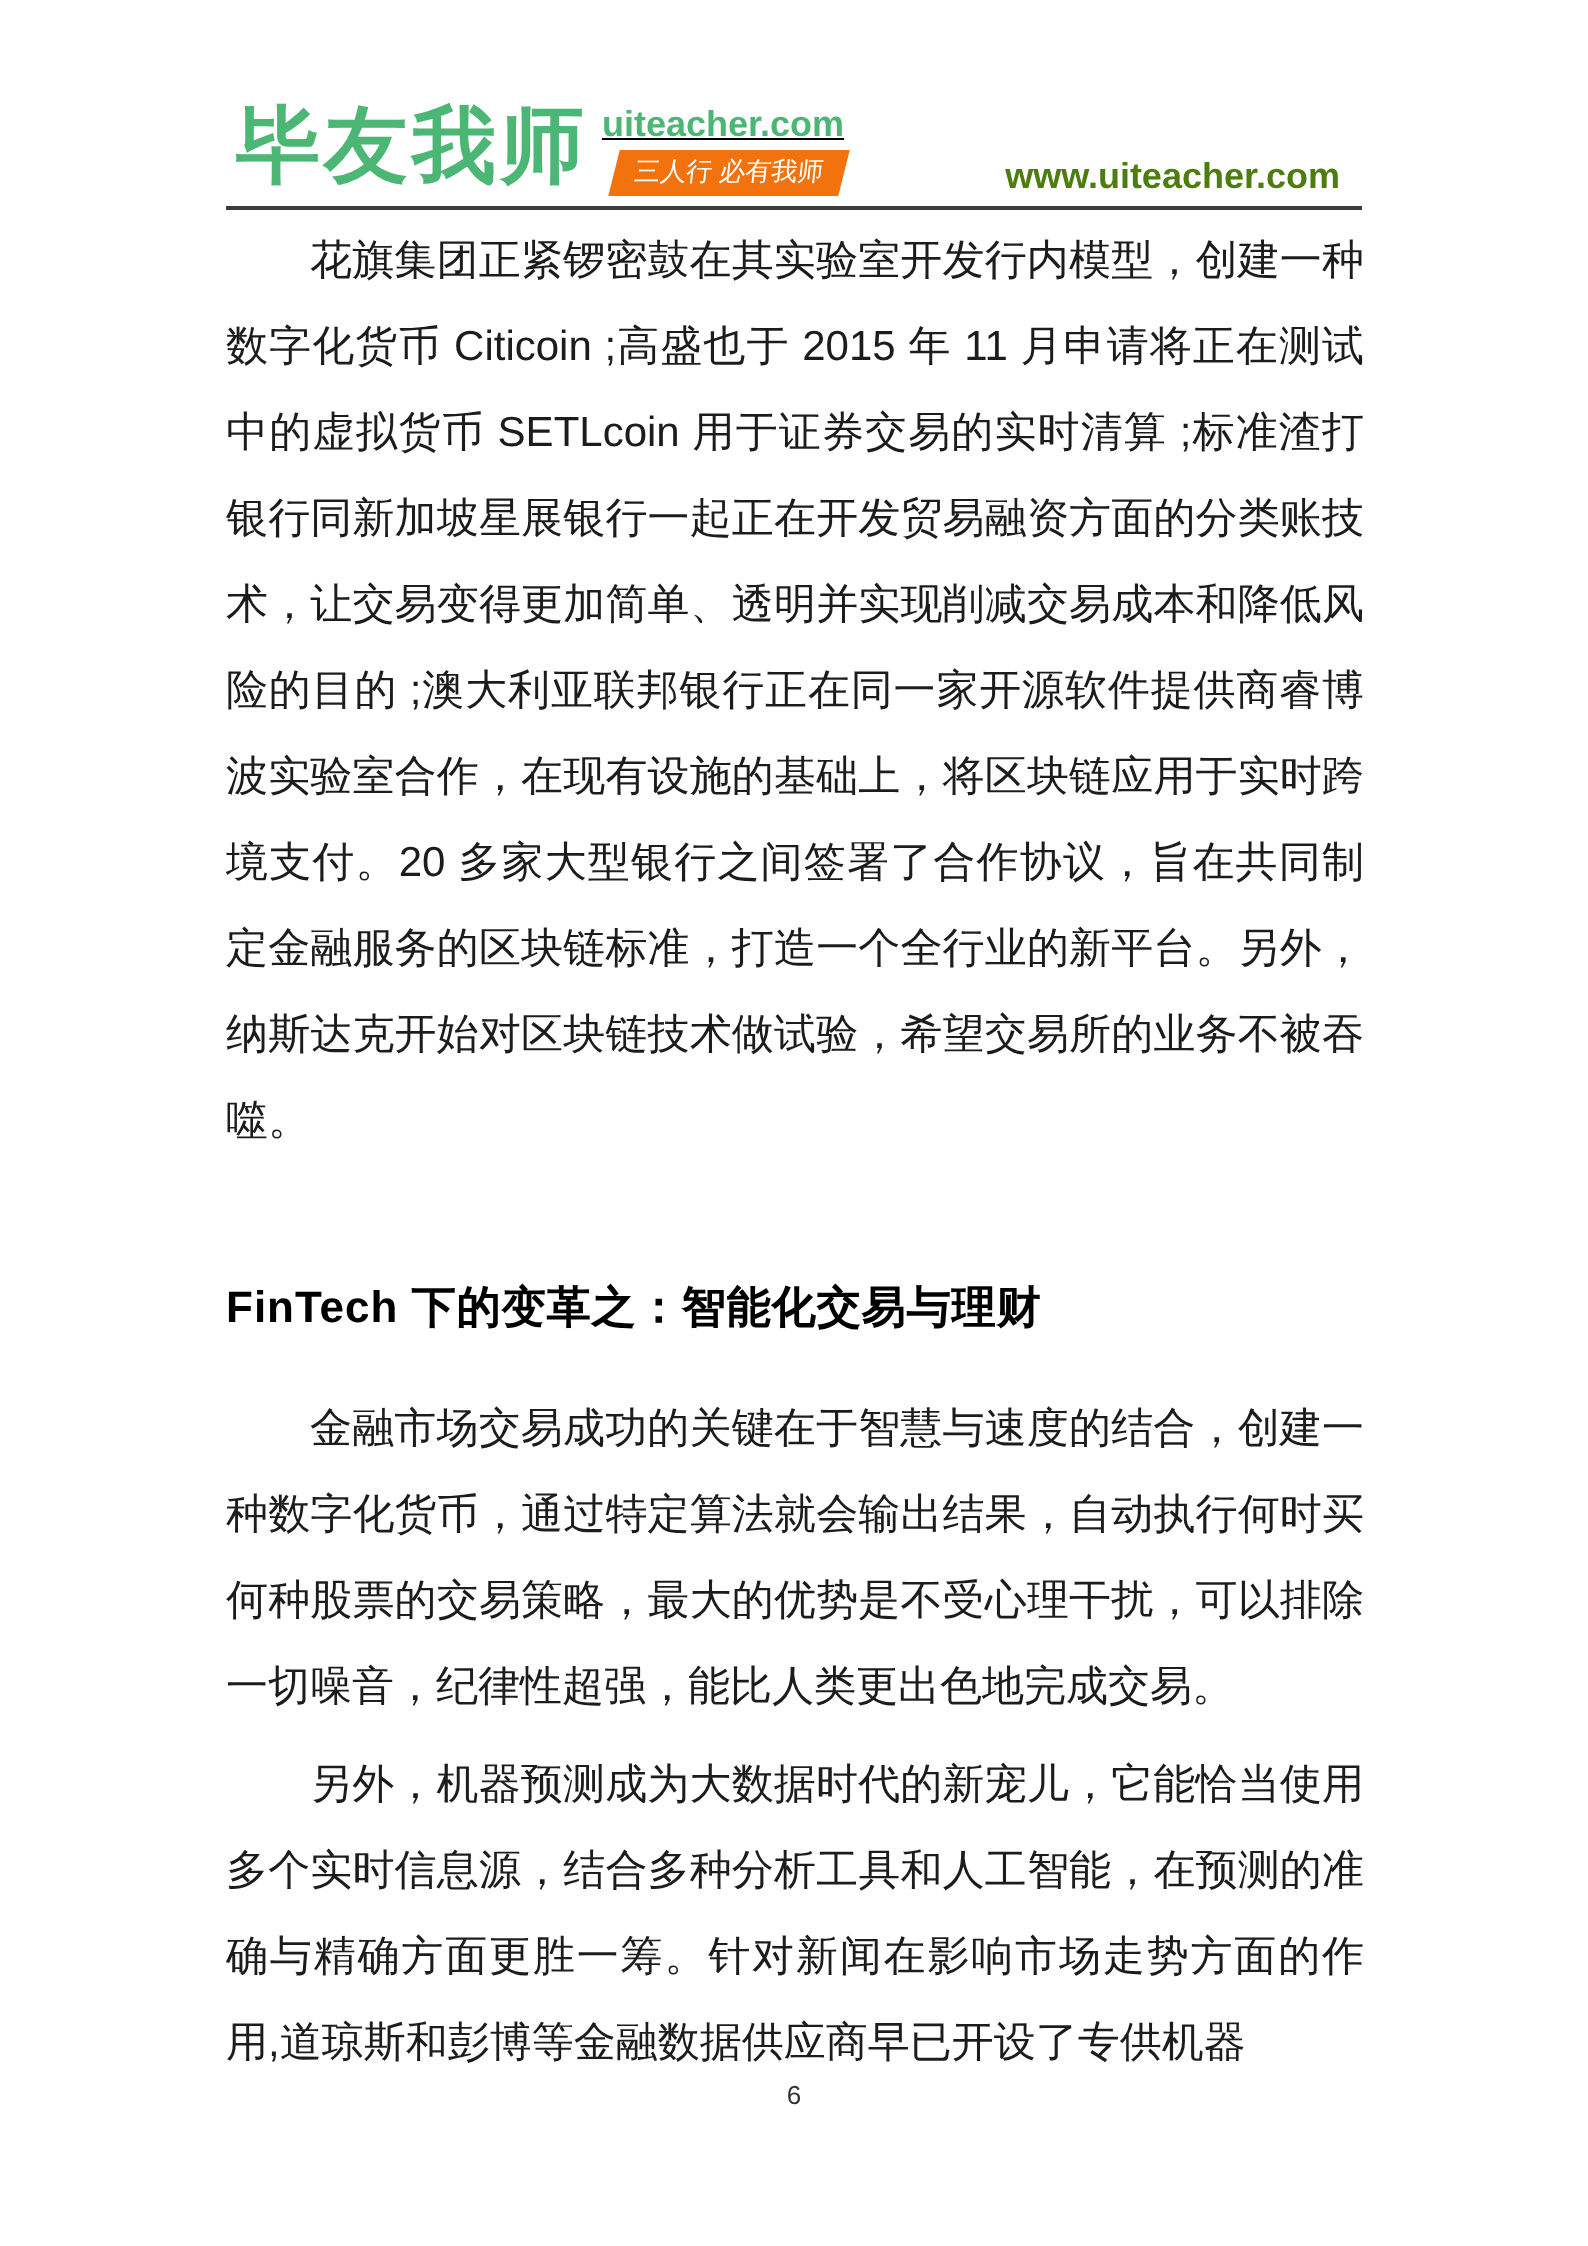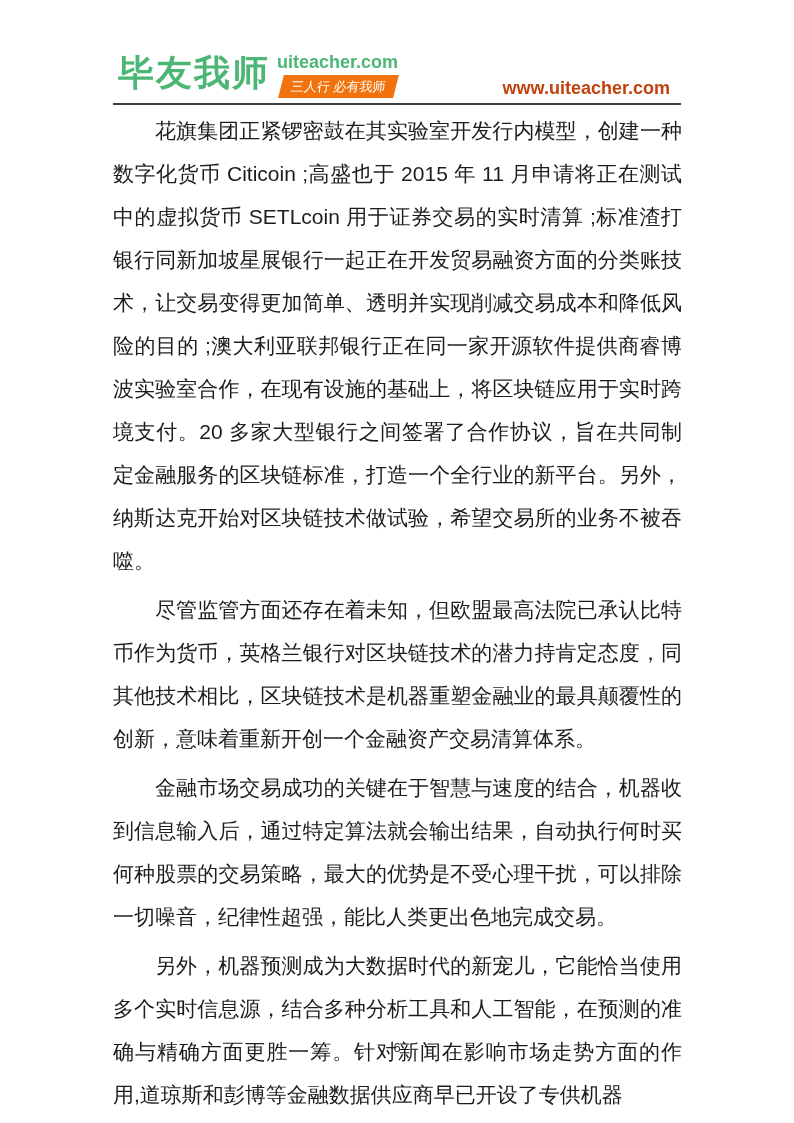--- a/index.html
+++ b/index.html
@@ -6,37 +6,37 @@
   body{
     width:794px;height:1123px;
     font-family:"Liberation Sans","DejaVu Sans",sans-serif;
     position:relative;overflow:hidden;
   }
   .page{position:relative;width:794px;height:1123px;background:#ffffff;}
 
   
   .brand{position:absolute;left:118px;top:46px;display:flex;align-items:flex-start;}
   .brand-name{
-    font-size:36px;line-height:54px;font-weight:bold;
+    font-size:42px;line-height:54px;font-weight:bold;
     color:#4CB674;letter-spacing:2px;white-space:nowrap;
   }
-  .brand-side{margin-left:7px;display:flex;flex-direction:column;align-items:center;padding-top:6px;}
+  .brand-side{margin-left:7px;display:flex;flex-direction:column;align-items:flex-end;padding-top:6px;text-decoration:underline;}
   .brand-domain{
     font-size:18px;line-height:20px;font-weight:600;color:#4CB674;white-space:nowrap;
   }
   .brand-badge{
     display:inline-block;margin-top:3px;margin-left:2px;
     background:#F2730D;color:#ffffff;
     padding:2px 10px 3px 10px;
     transform:skewX(-14deg);
   }
   .badge-inner{display:inline-block;transform:skewX(8deg);font-size:13px;line-height:16px;white-space:nowrap;}
   .site-url{
     position:absolute;right:124px;top:78px;
-    font-size:18px;font-weight:bold;color:#c2410c;white-space:nowrap;
+    font-size:18px;font-weight:bold;color:#4d7c0f;white-space:nowrap;
   }
   .header-rule{
     position:absolute;left:113px;top:103px;width:568px;height:2px;
     background:#3d3d3d;
   }
 
   
   .content{position:absolute;left:113px;top:109px;width:569px;}
   .body-text{
     margin:0 0 6px 0;
@@ -70,20 +70,20 @@
           <span class="badge-inner">三人行 必有我师</span>
         </span>
       </div>
     </div>
     <div class="site-url">www.uiteacher.com</div>
     <div class="header-rule"></div>
   </div>
 
   <div class="content">
     <p class="body-text">花旗集团正紧锣密鼓在其实验室开发行内模型，创建一种数字化货币 Citicoin ;高盛也于 2015 年 11 月申请将正在测试中的虚拟货币 SETLcoin 用于证券交易的实时清算 ;标准渣打银行同新加坡星展银行一起正在开发贸易融资方面的分类账技术，让交易变得更加简单、透明并实现削减交易成本和降低风险的目的 ;澳大利亚联邦银行正在同一家开源软件提供商睿博波实验室合作，在现有设施的基础上，将区块链应用于实时跨境支付。20 多家大型银行之间签署了合作协议，旨在共同制定金融服务的区块链标准，打造一个全行业的新平台。另外，纳斯达克开始对区块链技术做试验，希望交易所的业务不被吞噬。</p>
-    <p class="body-text">尽管监管方面还存在着未知，但欧盟最高法院已承认比特币作为货币，英格兰银行对区块链技术的潜力持肯定态度，同其他技术相比，区块链技术是机器重塑金融业的最具颠覆性的创新，意味着重新开创一个金融资产交易清算体系。</p>
-    <p class="body-text">金融市场交易成功的关键在于智慧与速度的结合，机器收到信息输入后，通过特定算法就会输出结果，自动执行何时买何种股票的交易策略，最大的优势是不受心理干扰，可以排除一切噪音，纪律性超强，能比人类更出色地完成交易。</p>
+    <h1 class="section-heading">FinTech 下的变革之：智能化交易与理财</h1>
+    <p class="body-text">金融市场交易成功的关键在于智慧与速度的结合，创建一种数字化货币，通过特定算法就会输出结果，自动执行何时买何种股票的交易策略，最大的优势是不受心理干扰，可以排除一切噪音，纪律性超强，能比人类更出色地完成交易。</p>
     <p class="body-text">另外，机器预测成为大数据时代的新宠儿，它能恰当使用多个实时信息源，结合多种分析工具和人工智能，在预测的准确与精确方面更胜一筹。针对新闻在影响市场走势方面的作用,道琼斯和彭博等金融数据供应商早已开设了专供机器</p>
   </div>
 
   <div class="page-number">6</div>
 
 </div>
 
 </body></html>

